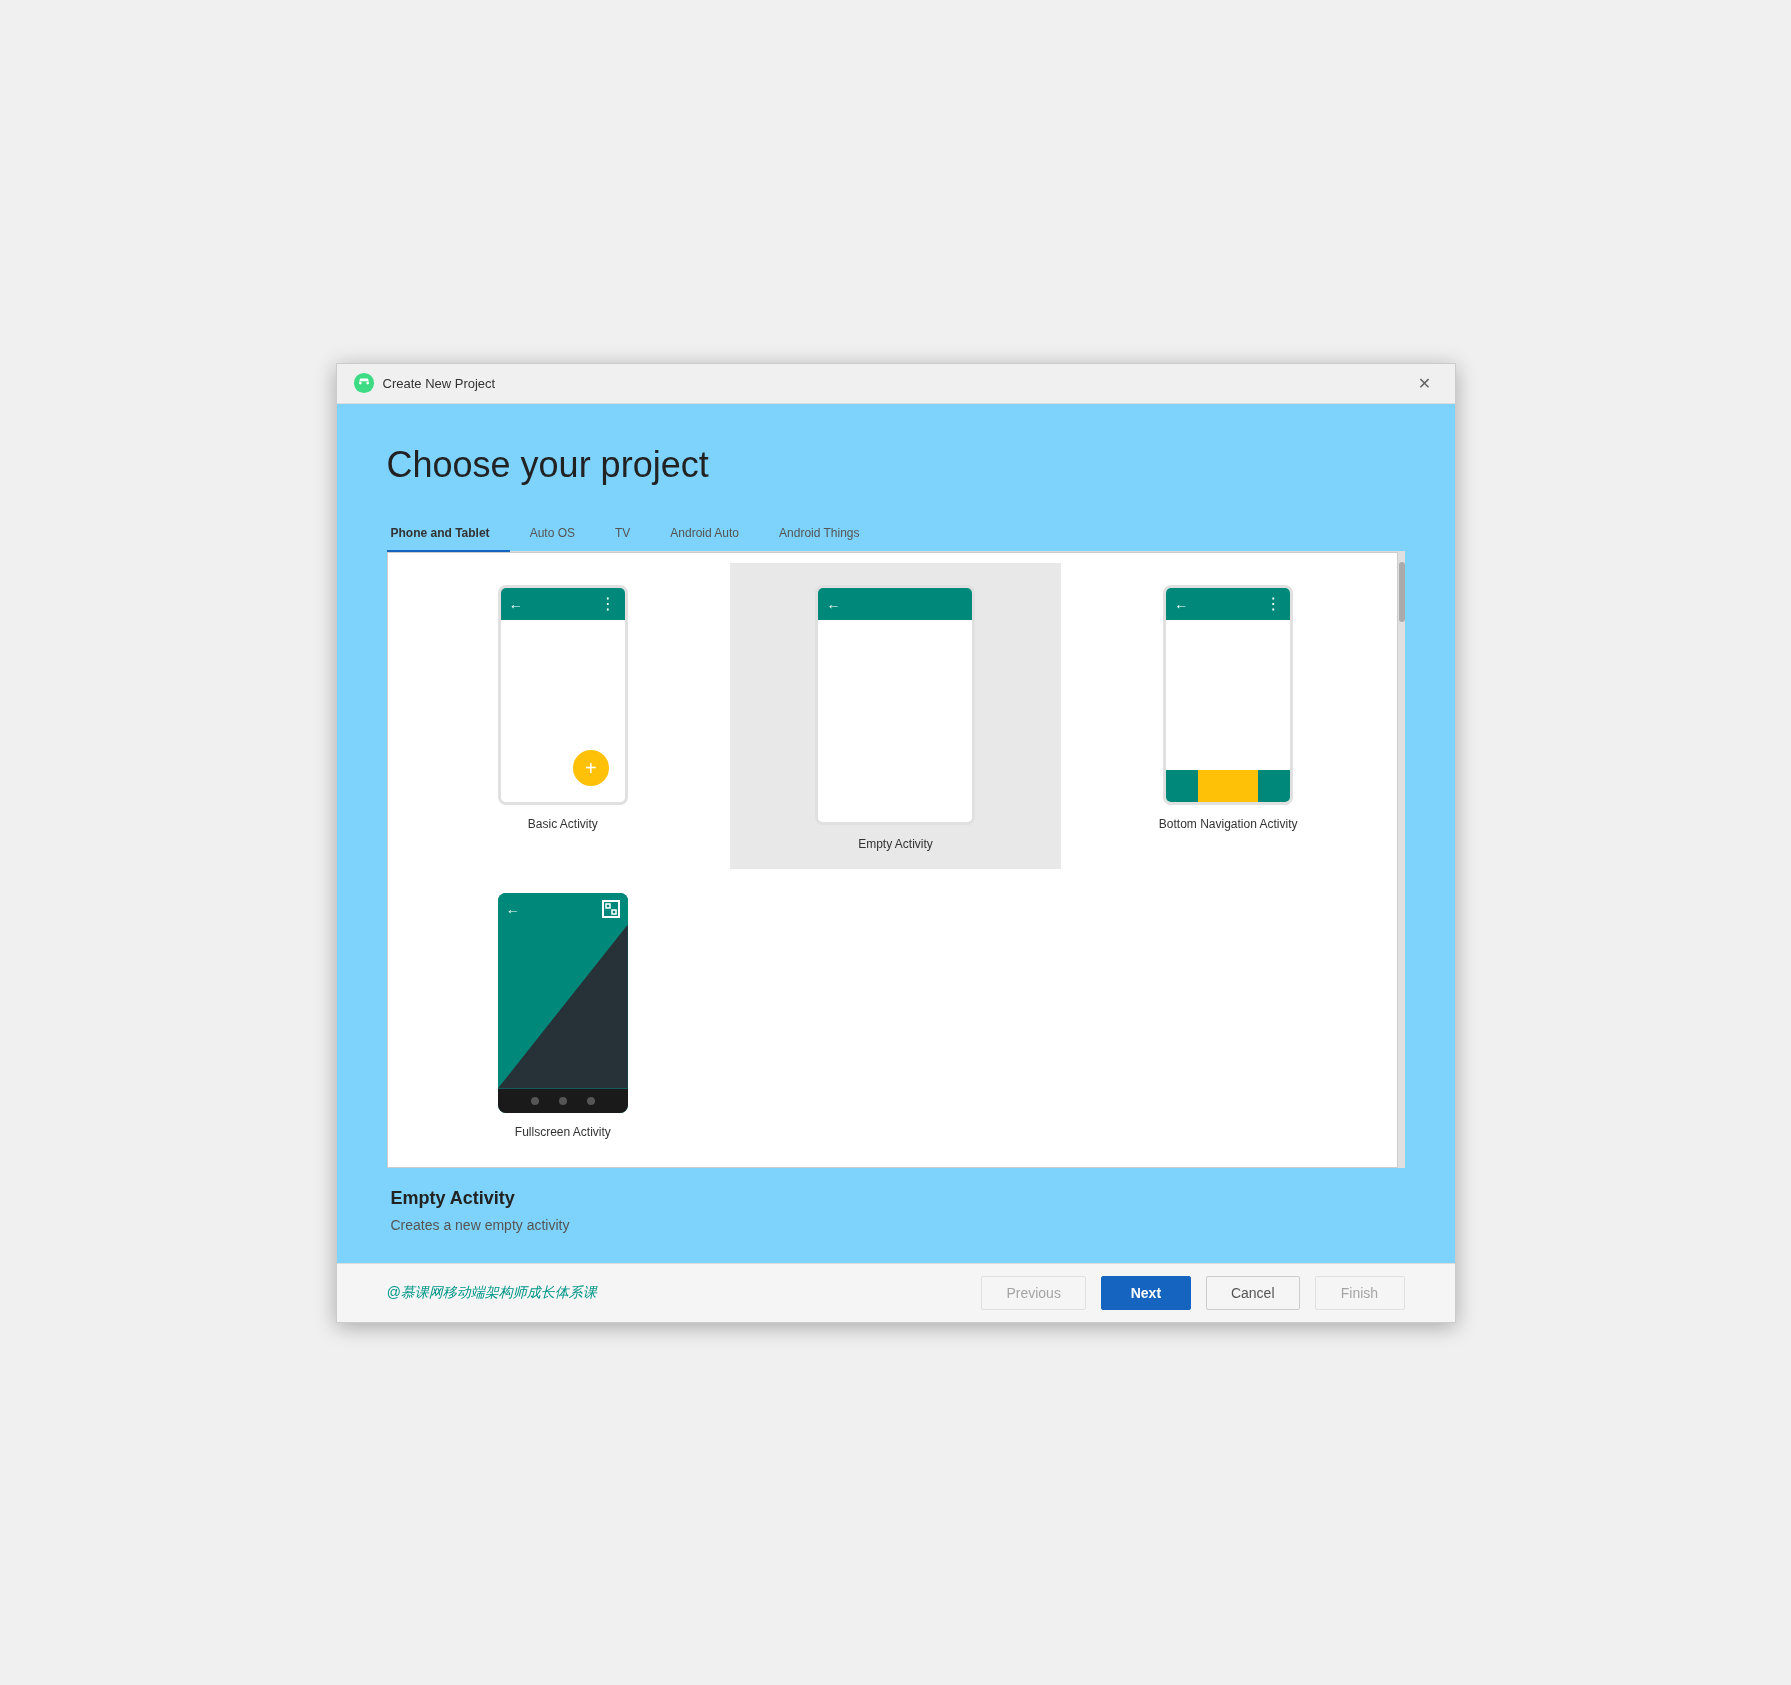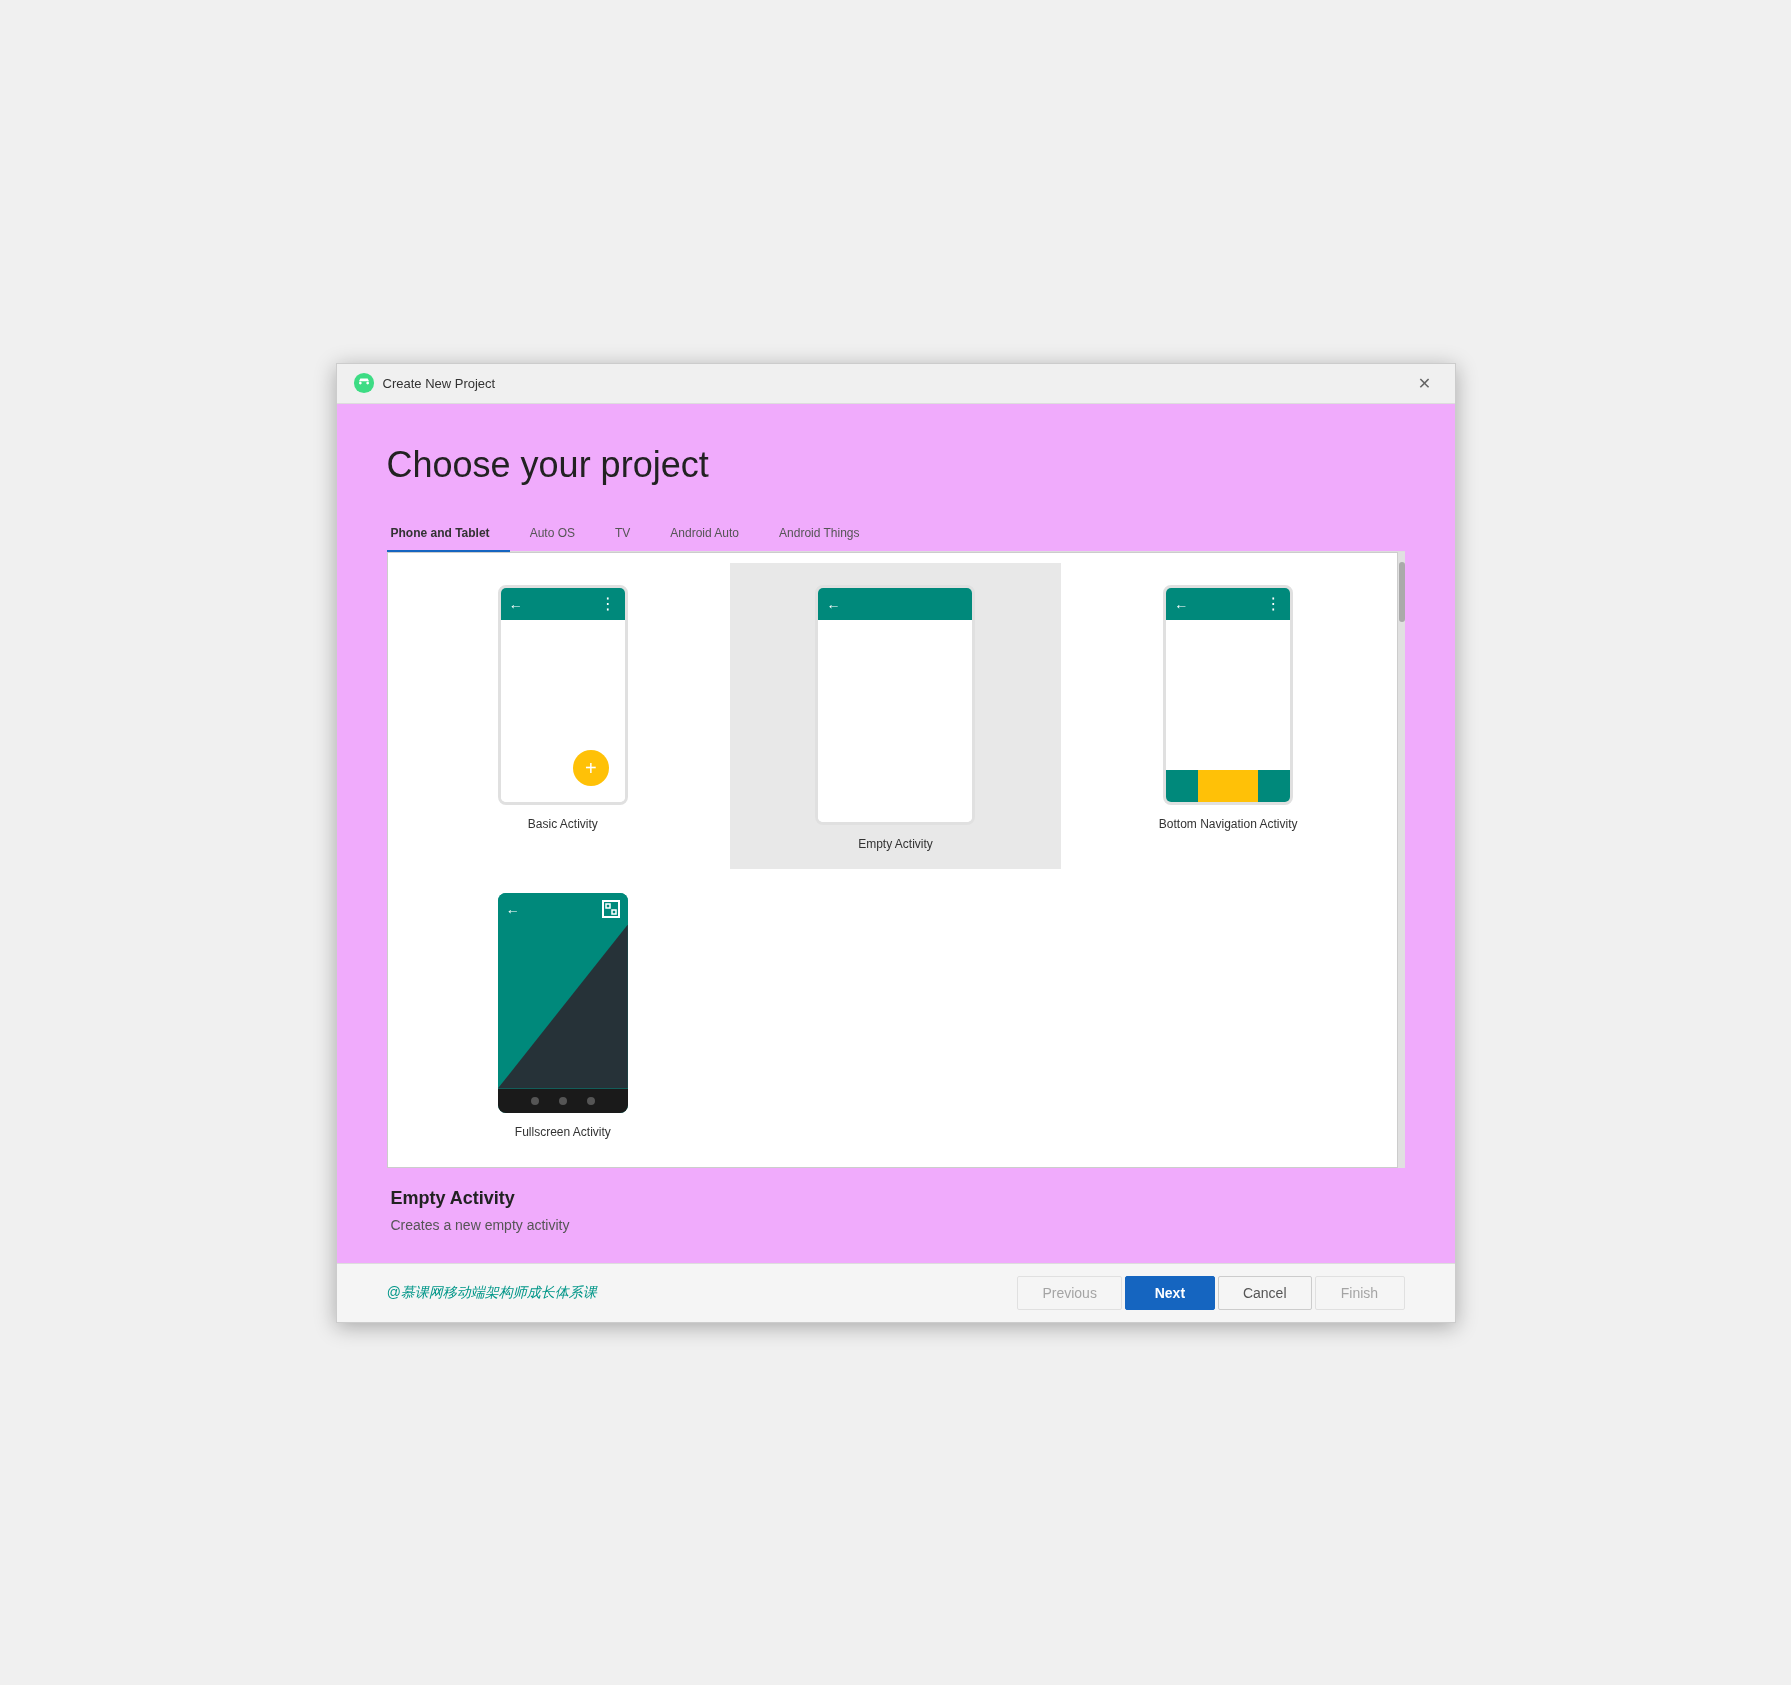--- a/index.html
+++ b/index.html
@@ -6,21 +6,21 @@
     body {
       font-family: 'Segoe UI', Arial, sans-serif;
       background: #f0f0f0;
       display: flex;
       justify-content: center;
       align-items: center;
       min-height: 100vh;
     }
     .window {
       width: 1120px;
-      background: #f0abfc;
+      background: #7dd3fc;
       border: 1px solid #ccc;
       box-shadow: 0 4px 20px rgba(0,0,0,0.3);
       display: flex;
       flex-direction: column;
     }
     .title-bar {
       background: #f0f0f0;
       border-bottom: 1px solid #ddd;
       padding: 8px 16px;
       display: flex;
@@ -347,21 +347,21 @@
       align-items: center;
       justify-content: space-between;
     }
     .footer-watermark {
       font-size: 14px;
       color: #009688;
       font-style: italic;
     }
     .footer-buttons {
       display: flex;
-      gap: 3px;
+      gap: 15px;
     }
     .btn {
       padding: 8px 24px;
       font-size: 14px;
       border-radius: 2px;
       cursor: pointer;
       border: 1px solid #ccc;
       background: #f5f5f5;
       color: #555;
       min-width: 90px;

